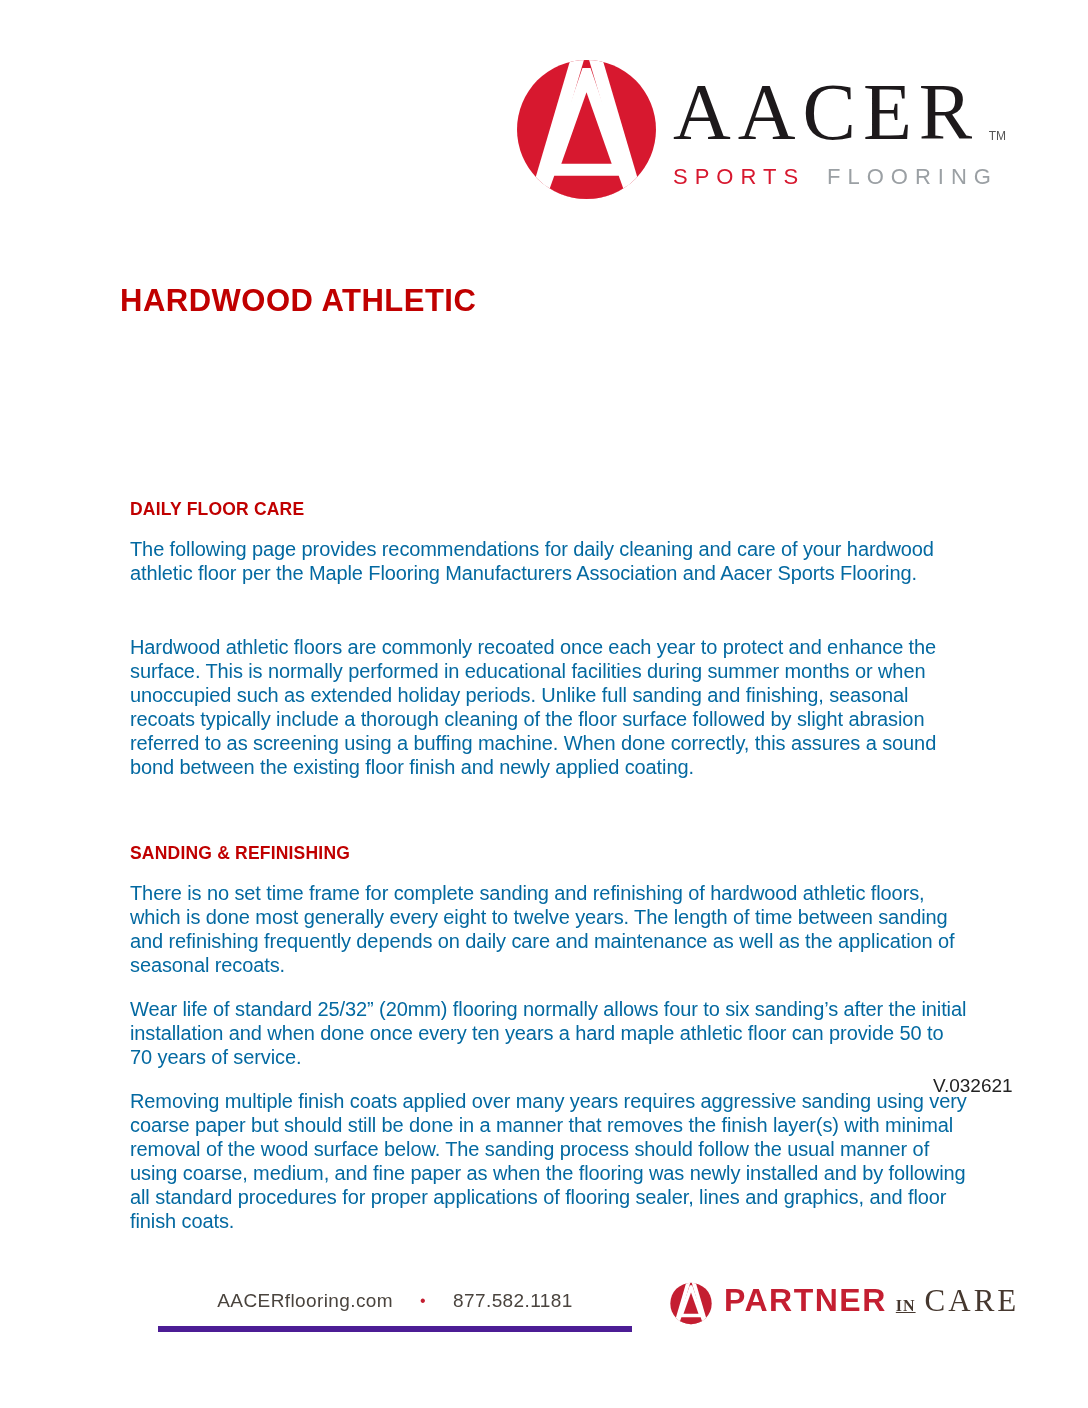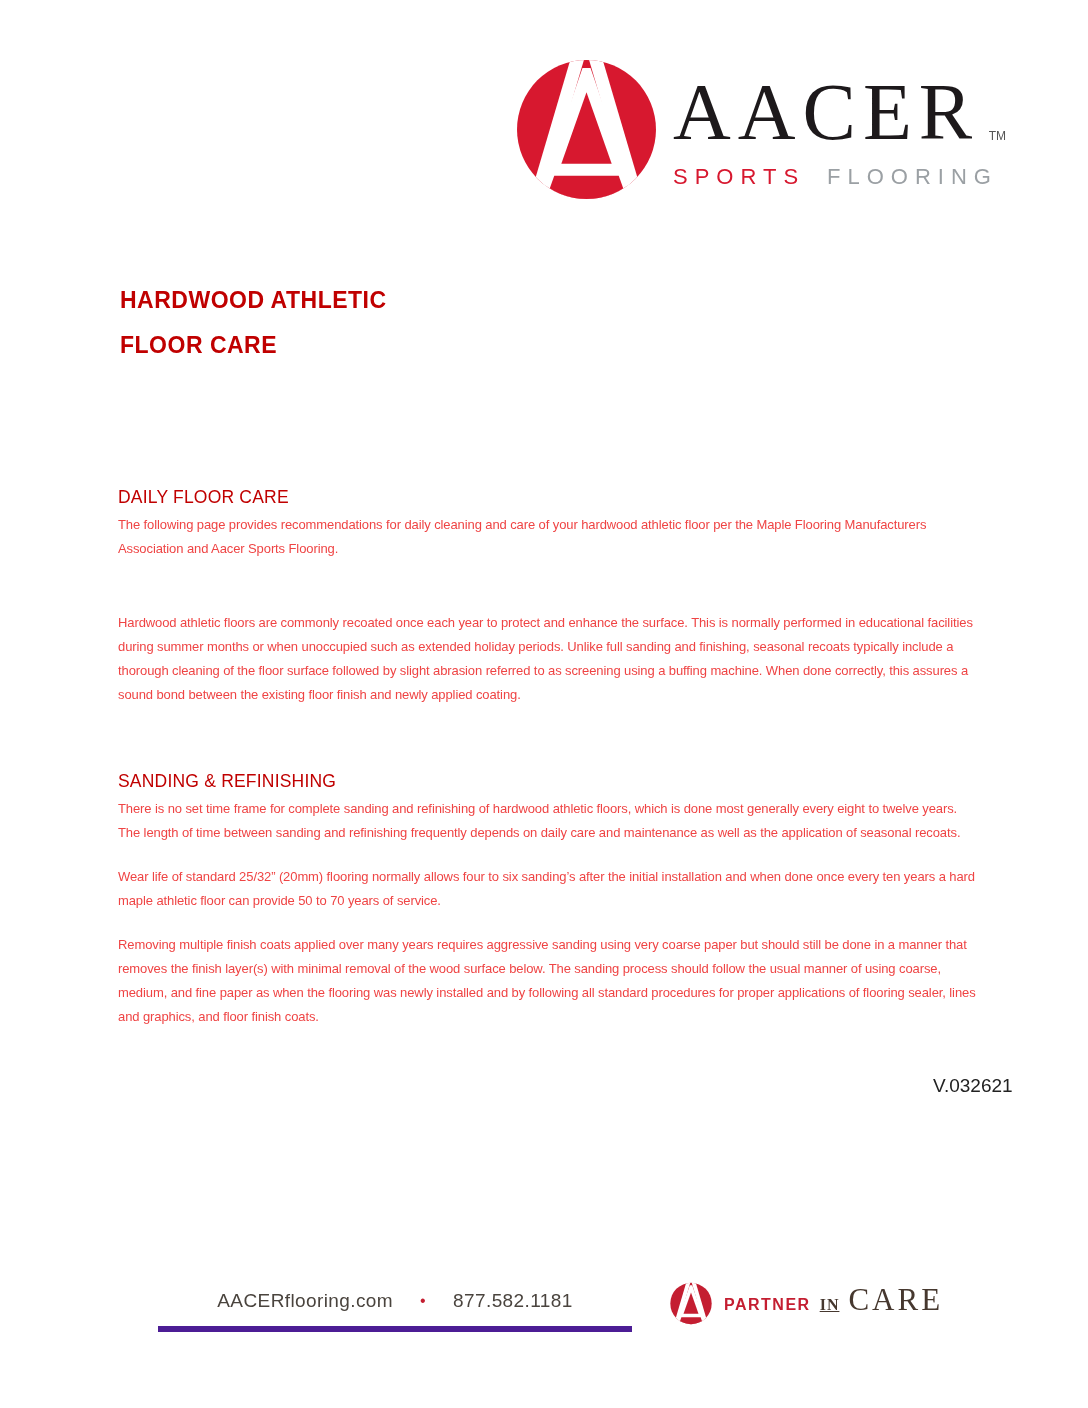--- a/index.html
+++ b/index.html
@@ -28,32 +28,32 @@
     white-space: nowrap;
   }
   .logo-tm { position: absolute; right: -8px; bottom: 10px; font-size: 12px; letter-spacing: 0; color: #555; font-family: "Liberation Sans", sans-serif; }
   .logo-tagline { margin-top: 12px; font-size: 22px; letter-spacing: 7px; white-space: nowrap; }
   .tagline-sports { color: #d7182f; }
   .tagline-flooring { color: #9ba0a4; margin-left: 22px; }
 
   
   .doc-title {
     position: absolute; top: 278px; left: 120px;
-    color: #c00000; font-size: 23px; font-weight: bold;
+    color: #c00000; font-size: 31px; font-weight: bold;
     line-height: 45px; letter-spacing: 0.5px; margin: 0;
   }
 
   
   .content { position: absolute; top: 481px; left: 114px; width: 871px; }
   .content h2 {
-    margin: 4px; color: #c00000; font-size: 17.5px; font-weight: normal;
+    margin: 16px; color: #c00000; font-size: 17.5px; font-weight: bold;
     line-height: 24px; letter-spacing: 0.2px;
   }
   .content p {
-    margin: 4px; color: #ef4444; font-size: 13px; line-height: 24px;
+    margin: 16px; color: #0369a1; font-size: 20px; line-height: 24px;
     letter-spacing: -0.1px;
   }
   .section-recoating { margin-top: 50px; }
   .section-sanding  { margin-top: 62px; }
   .section-sanding p + p { margin-top: 20px; }
 
   
   .version-tag { position: absolute; left: 933px; top: 1075px; font-size: 19px; color: #222222; }
 
   
@@ -61,21 +61,21 @@
     position: absolute; left: 158px; top: 1290px; width: 474px;
     text-align: center; border-bottom: 6px solid #4c1d95; padding-bottom: 14px;
     color: #4a443e; font-size: 19px; letter-spacing: 0.4px; white-space: nowrap;
   }
   .footer-sep { color: #c41e31; margin: 0 27px; font-size: 16px; vertical-align: 1px; }
   .footer-partner {
     position: absolute; left: 670px; top: 1282px;
     display: flex; align-items: baseline; white-space: nowrap;
   }
   .partner-mark { width: 42px; height: 43px; align-self: center; margin-right: 12px; }
-  .partner-word { color: #c41e31; font-size: 16px; font-weight: bold; letter-spacing: 1.5px; }
+  .partner-word { color: #c41e31; font-size: 32px; font-weight: bold; letter-spacing: 1.5px; }
   .partner-in {
     color: #46382f; font-family: "Liberation Serif", serif; font-size: 16px;
     font-weight: bold; letter-spacing: 1px; text-decoration: underline; margin: 0 9px;
   }
   .partner-sport { color: #46382f; font-family: "Liberation Serif", serif; font-size: 31px; letter-spacing: 3px; }
 </style>
 </head>
 <body>
 
 <div class="page">
@@ -99,21 +99,20 @@
     <div class="logo-text">
       <div class="logo-wordmark"><span>AACER</span><span class="logo-tm">TM</span></div>
       <div class="logo-tagline">
         <span class="tagline-sports">SPORTS</span><span class="tagline-flooring">FLOORING</span>
       </div>
     </div>
   </div>
 
   <h1 class="doc-title">
     <div>HARDWOOD ATHLETIC</div>
-    <div>FLOOR CARE</div>
   </h1>
 
   <div class="content">
     <section class="section-daily">
       <h2>DAILY FLOOR CARE</h2>
       <p>The following page provides recommendations for daily cleaning and care of your hardwood athletic floor per the Maple Flooring Manufacturers Association and Aacer Sports Flooring.</p>
     </section>
 
     <section class="section-recoating">
       <p>Hardwood athletic floors are commonly recoated once each year to protect and enhance the surface. This is normally performed in educational facilities during summer months or when unoccupied such as extended holiday periods. Unlike full sanding and finishing, seasonal recoats typically include a thorough cleaning of the floor surface followed by slight abrasion referred to as screening using a buffing machine. When done correctly, this assures a sound bond between the existing floor finish and newly applied coating.</p>

